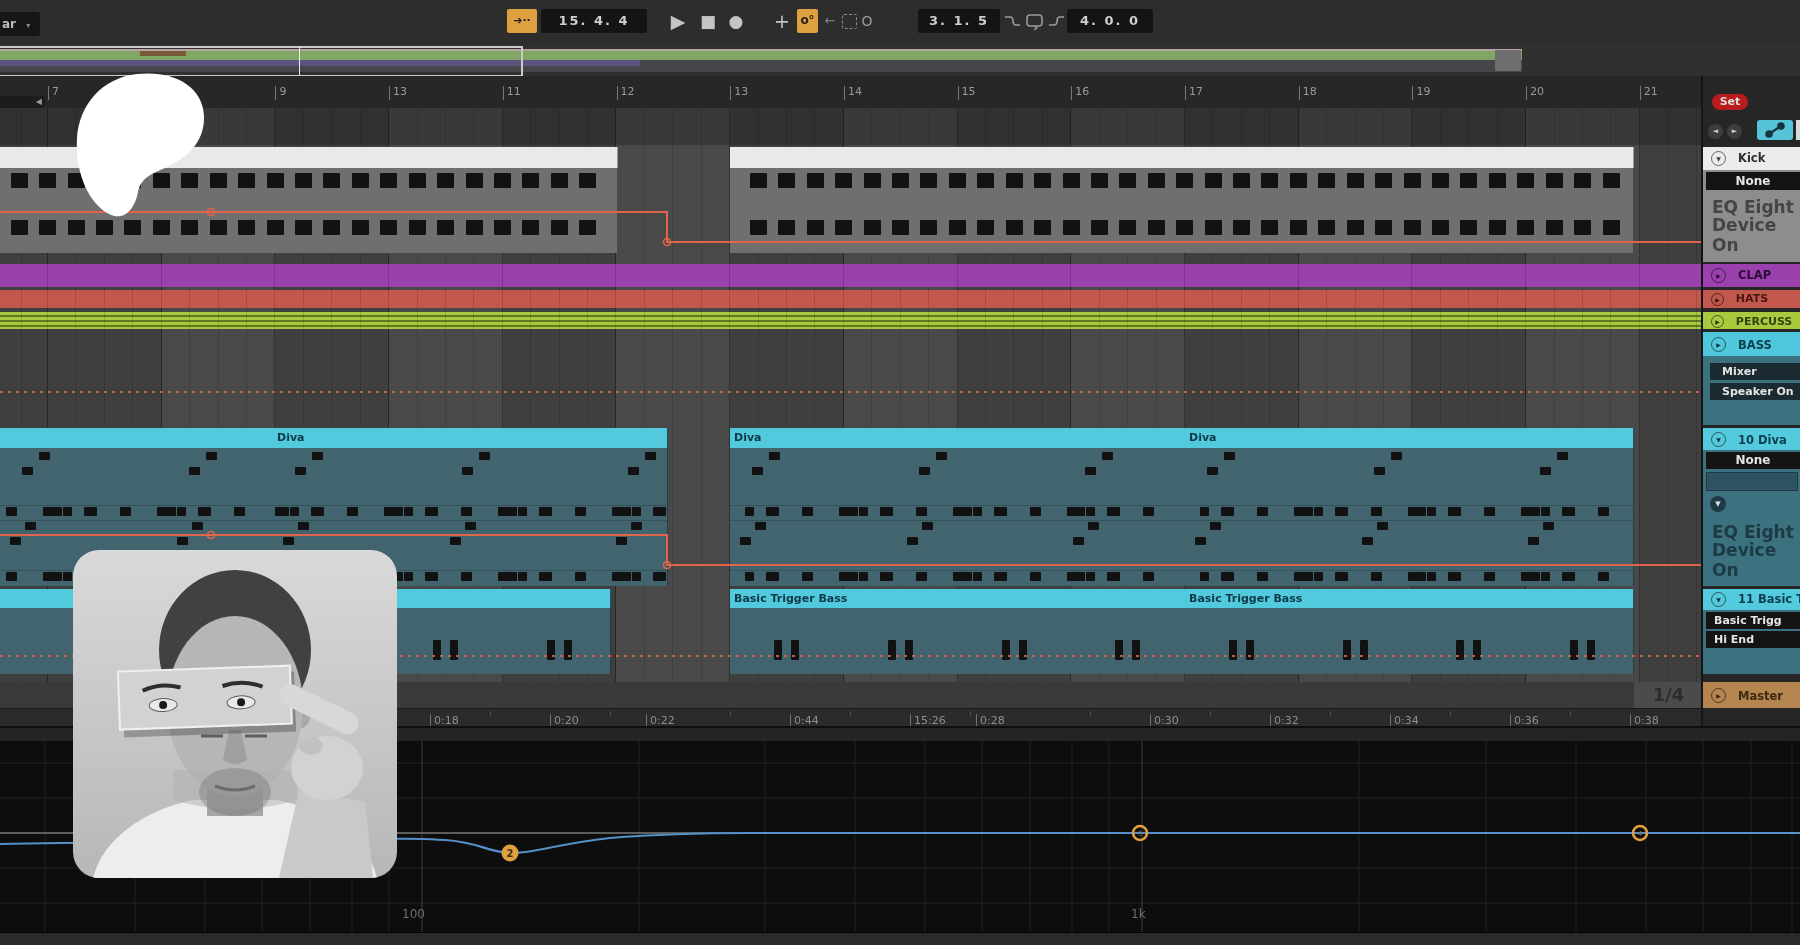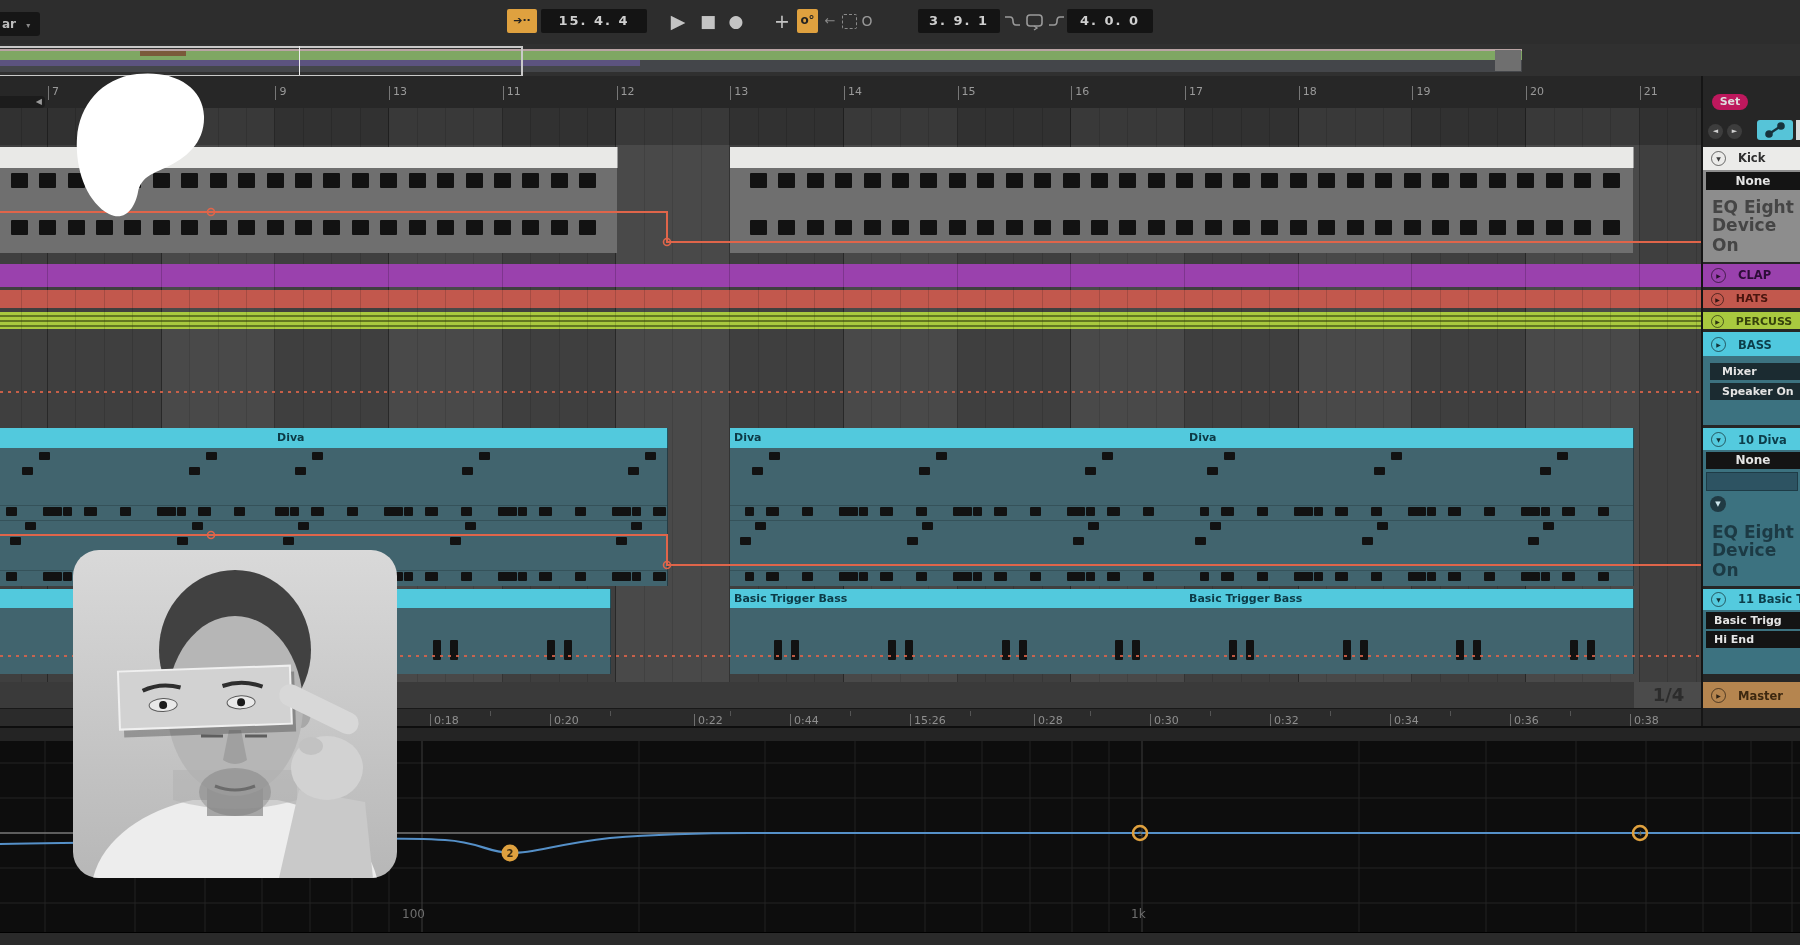--- a/index.html
+++ b/index.html
@@ -46,21 +46,21 @@
     <div class="a orangebtn" style="left:507px;top:9px;width:30px;height:24px;line-height:24px;font-size:11px;font-weight:bold;">➔··</div>
     <div class="a dispbox" style="left:541px;top:9px;width:106px;height:24px;">15.  4.  4</div>
     <div class="a tbtn" style="left:665px;top:8px;width:26px;height:26px;font-size:19px;line-height:26px;">▶</div>
     <div class="a tbtn" style="left:696px;top:8px;width:24px;height:26px;font-size:17px;line-height:26px;">■</div>
     <div class="a tbtn" style="left:724px;top:8px;width:24px;height:26px;font-size:17px;line-height:26px;">●</div>
     <div class="a tbtn" style="left:772px;top:7px;width:20px;height:28px;font-size:19px;line-height:28px;">+</div>
     <div class="a orangebtn" style="left:797px;top:9px;width:21px;height:24px;line-height:23px;font-size:12px;font-weight:bold;">o°</div>
     <div class="a tbtn" style="left:821px;top:8px;width:18px;height:26px;font-size:13px;line-height:26px;color:#8a8a8a;">←</div>
     <div class="a" style="left:842px;top:14px;width:13px;height:13px;border:1px dashed #8a8a8a;border-radius:2px;"></div>
     <div class="a tbtn" style="left:858px;top:8px;width:18px;height:26px;font-size:14px;line-height:26px;color:#9a9a9a;">O</div>
-    <div class="a dispbox" style="left:918px;top:9px;width:82px;height:24px;">3.  9.  1</div>
+    <div class="a dispbox" style="left:918px;top:9px;width:82px;height:24px;">3.  1.  5</div>
     <div class="a" style="left:1003px;top:9px;width:19px;height:24px;">
       <svg width="19" height="24">
           <path d="M2 8 h5 q3 0 3 4 q0 4 3 4 h4" stroke="#9a9a9a" stroke-width="1.6" fill="none"></path>
         </svg>
     </div>
     <div class="a" style="left:1024px;top:9px;width:21px;height:24px;">
       <svg width="21" height="24">
           <rect x="3" y="6" width="15" height="11" rx="3" stroke="#9a9a9a" stroke-width="1.6" fill="none"></rect>
           <path d="M10 17 l3 2 l-3 2" stroke="#9a9a9a" stroke-width="1.4" fill="none"></path>
         </svg>
@@ -469,27 +469,27 @@
     </svg>
 
   <div class="a" style="left:0;top:682px;width:1703px;height:26px;background:#3a3a3a;"></div>
   <div class="a" style="left:1634px;top:682px;width:69px;height:26px;background:#4b4b4b;color:#2c2c2c;font-size:18px;font-weight:bold;text-align:center;line-height:25px;">1/4</div>
 
   <div class="a" id="time-ruler" style="left:0;top:708px;width:1800px;height:18px;background:#2b2b2b;border-top:1px solid #191919;">
       <span class="timelab" style="left: 430px;">0:18</span>
       <span class="minitick" style="left: 370px;"></span>
       <span class="timelab" style="left: 550px;">0:20</span>
       <span class="minitick" style="left: 490px;"></span>
-      <span class="timelab" style="left: 694px;">0:22</span>
+      <span class="timelab" style="left: 646px;">0:22</span>
       <span class="minitick" style="left: 610px;"></span>
       <span class="timelab" style="left: 790px;">0:44</span>
       <span class="minitick" style="left: 730px;"></span>
       <span class="timelab" style="left: 910px;">15:26</span>
       <span class="minitick" style="left: 850px;"></span>
-      <span class="timelab" style="left: 1034px;">0:28</span>
+      <span class="timelab" style="left: 976px;">0:28</span>
       <span class="minitick" style="left: 970px;"></span>
       <span class="timelab" style="left: 1150px;">0:30</span>
       <span class="minitick" style="left: 1090px;"></span>
       <span class="timelab" style="left: 1270px;">0:32</span>
       <span class="minitick" style="left: 1210px;"></span>
       <span class="timelab" style="left: 1390px;">0:34</span>
       <span class="minitick" style="left: 1330px;"></span>
       <span class="timelab" style="left: 1510px;">0:36</span>
       <span class="minitick" style="left: 1450px;"></span>
       <span class="timelab" style="left: 1630px;">0:38</span>
@@ -533,21 +533,21 @@
         <text x="510" y="115.5" text-anchor="middle" font-size="10px" font-weight="bold" fill="#3a2a10">2</text>
         <circle cx="1140" cy="92" r="7" fill="none" stroke="#dfa13f" stroke-width="2.6"></circle>
         <text x="1140" y="94.8" text-anchor="middle" font-size="7px" fill="#8a6a30">3</text>
         <circle cx="1640" cy="92" r="7" fill="none" stroke="#dfa13f" stroke-width="2.6"></circle>
         <text x="1640" y="94.8" text-anchor="middle" font-size="7px" fill="#8a6a30">4</text>
       </svg><span class="eqlabel" style="left: 402px; top: 166px;">100</span><span class="eqlabel" style="left: 1131px; top: 166px;">1k</span></div>
   <div class="a" style="left:0;top:932px;width:1800px;height:13px;background:#2a2a2a;border-top:1px solid #000;"></div>
 
   <div class="a" style="left:1701px;top:76px;width:99px;height:650px;background:#262626;border-left:2px solid #151515;">
   </div>
-  <div class="a" style="left:1712px;top:94px;width:36px;height:16px;background:#be185d;border-radius:8px;color:#dedede;font-size:11px;font-weight:bold;text-align:center;line-height:16px;">Set</div>
+  <div class="a" style="left:1712px;top:94px;width:36px;height:16px;background:#b91c1c;border-radius:8px;color:#dedede;font-size:11px;font-weight:bold;text-align:center;line-height:16px;">Set</div>
   <div class="a" style="left:1708px;top:124px;width:15px;height:15px;border-radius:50%;background:#3d3d3d;color:#cfcfcf;font-size:7px;text-align:center;line-height:15px;">◄</div>
   <div class="a" style="left:1727px;top:124px;width:15px;height:15px;border-radius:50%;background:#3d3d3d;color:#cfcfcf;font-size:7px;text-align:center;line-height:15px;">►</div>
   <div class="a" style="left:1757px;top:120px;width:36px;height:20px;background:#56c4d8;border-radius:3px;">
     <svg width="36" height="20">
         <g stroke="#17333c" stroke-width="2.4" fill="#17333c">
           <line x1="12" y1="14" x2="24" y2="6"></line>
           <circle cx="12" cy="14" r="2.6"></circle>
           <circle cx="24" cy="6" r="2.6"></circle>
         </g>
       </svg>

